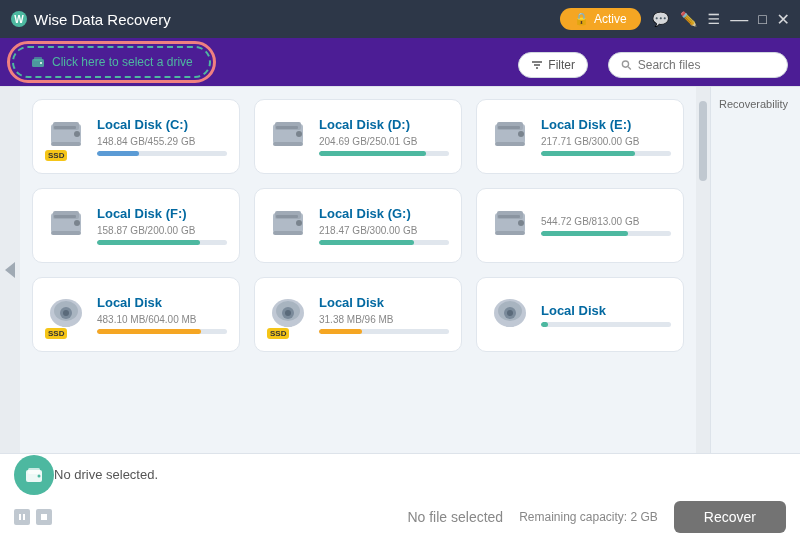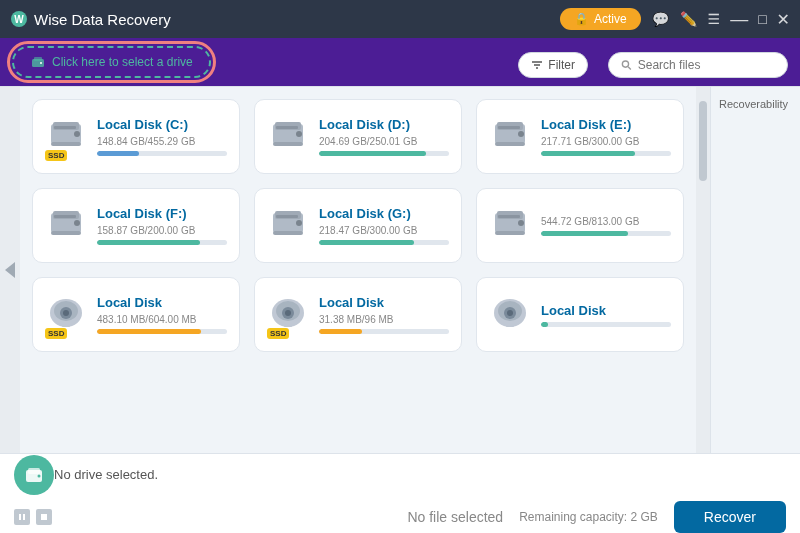--- a/index.html
+++ b/index.html
@@ -281,21 +281,21 @@
     }
     .no-file-selected {
       color: #888;
       font-size: 14px;
     }
     .remaining-capacity {
       color: #888;
       font-size: 12px;
     }
     .recover-btn {
-      background: #0369a1;
+      background: #737373;
       color: white;
       border: none;
       border-radius: 6px;
       padding: 8px 30px;
       font-size: 14px;
       cursor: not-allowed;
       font-weight: 500;
     }
 
     .bottom-controls {

